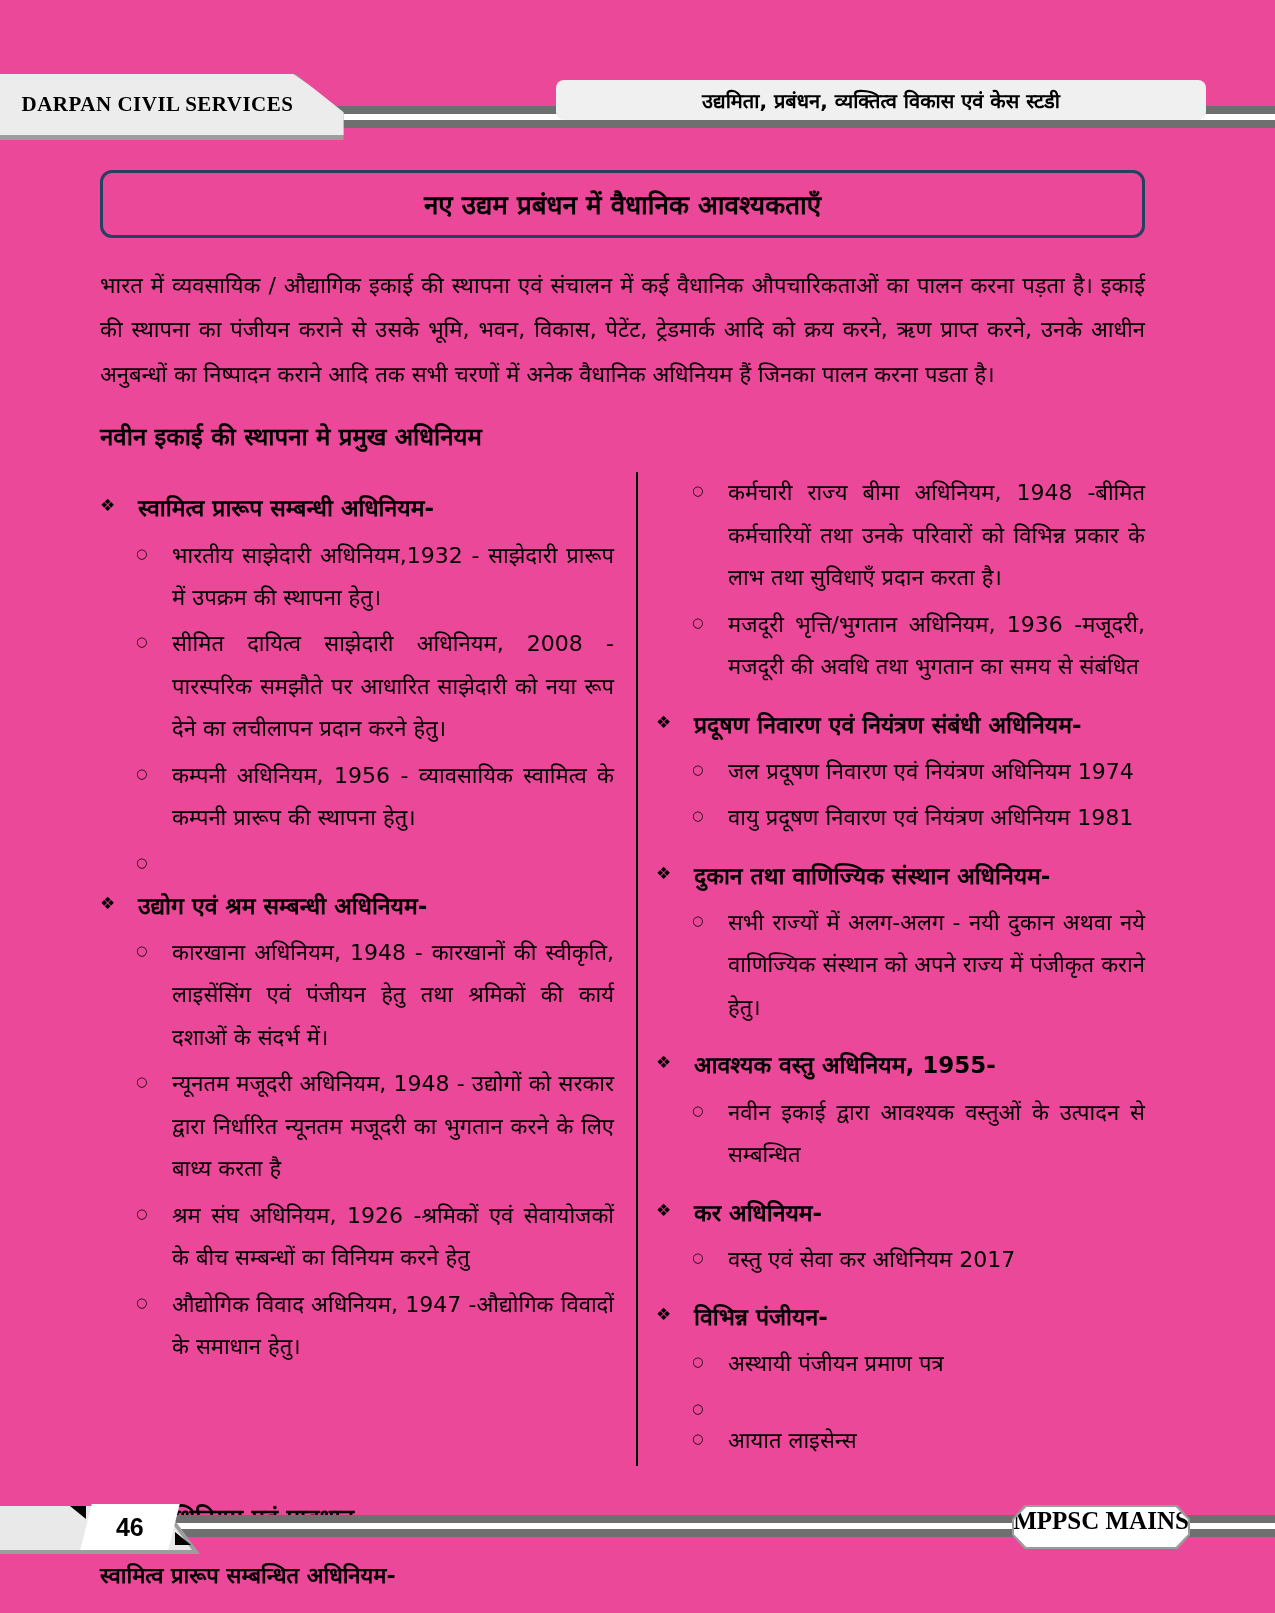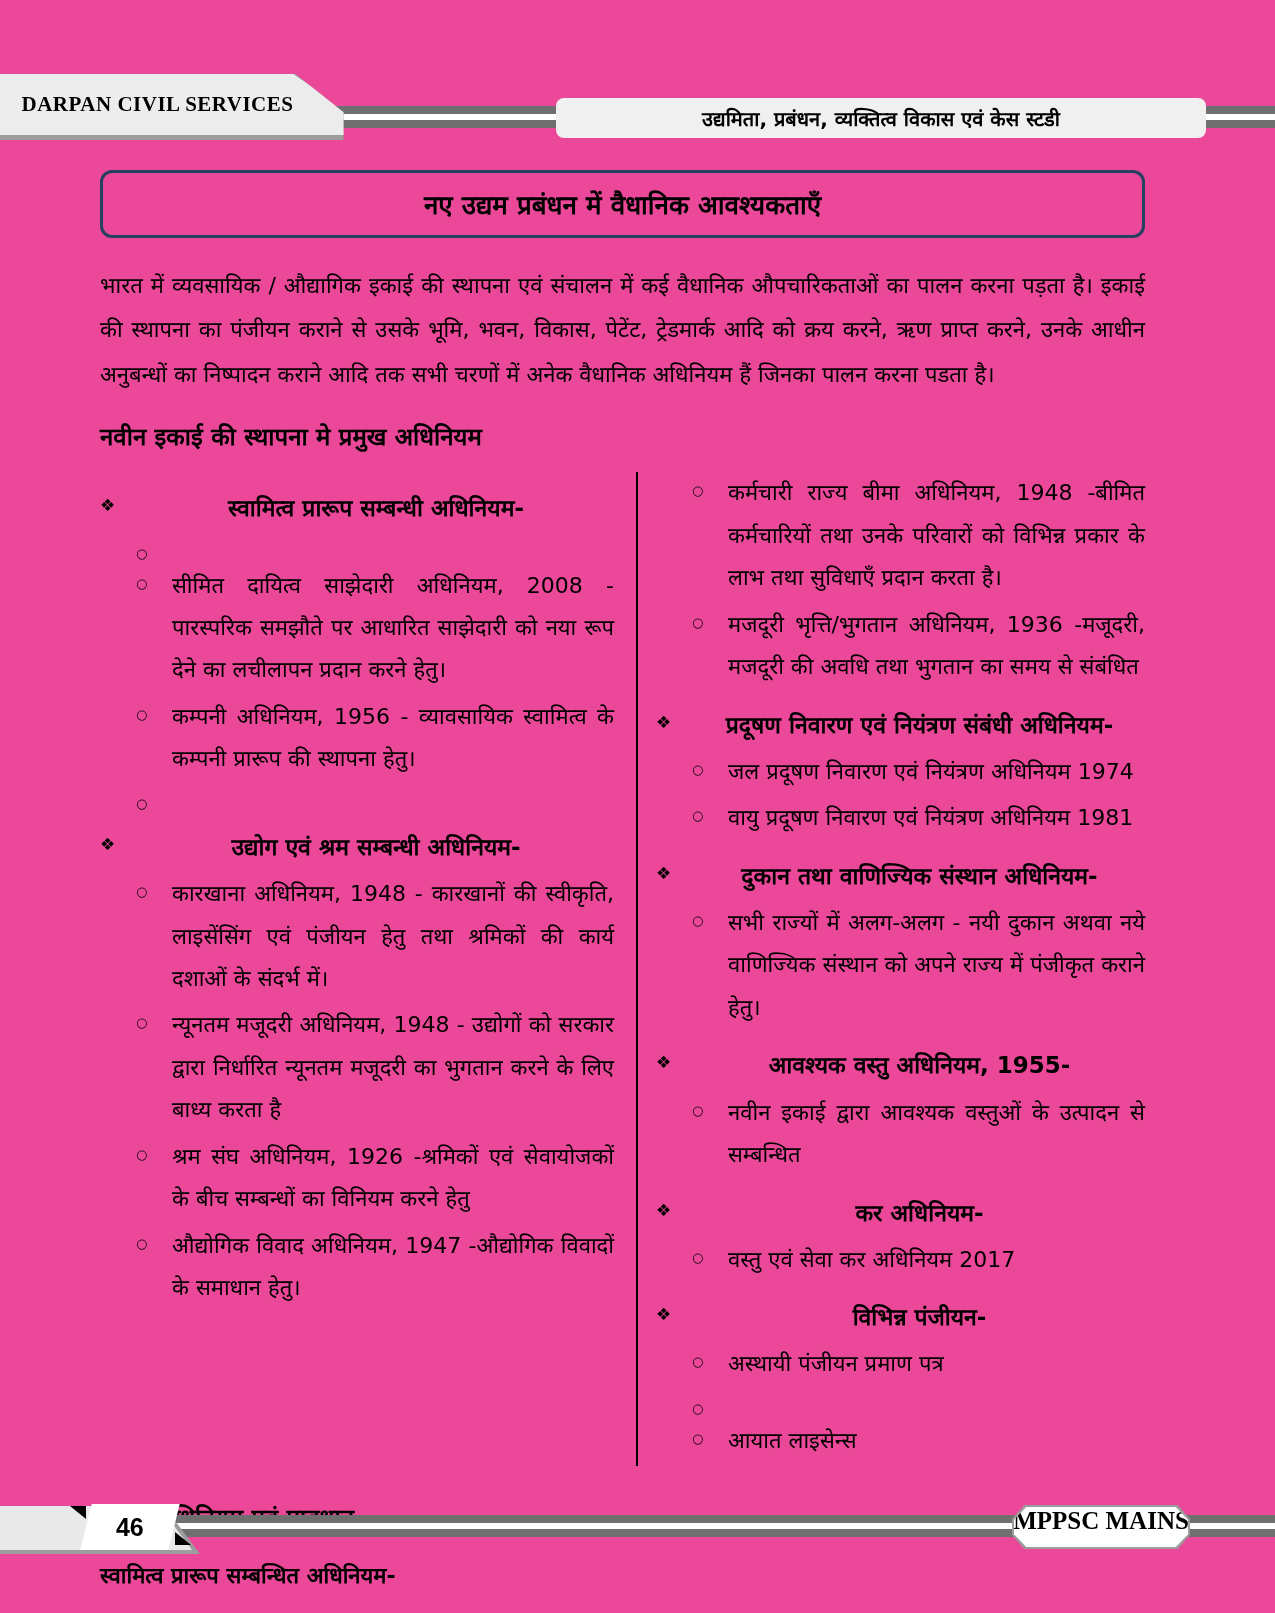--- a/index.html
+++ b/index.html
@@ -31,21 +31,21 @@
     background: #ececec;
     clip-path: polygon(0 0, 84% 0, 100% 62%, 100% 100%, 0 100%);
     display: flex; align-items: center; justify-content: center;
   }
   .brand-text {
     font-family: "Liberation Serif", "DejaVu Serif", serif;
     font-weight: bold; font-size: 21px; letter-spacing: .5px;
     padding-right: 34px; white-space: nowrap;
   }
   .subject-box {
-    position: absolute; top: 98px; left: 556px; width: 650px; height: 40px;
+    position: absolute; top: 80px; left: 556px; width: 650px; height: 40px;
     background: #f0f0f0; border-radius: 8px;
     display: flex; align-items: center; justify-content: center;
   }
   .subject-text { font-weight: bold; font-size: 20px; white-space: nowrap; }
 
   
   .content { position: absolute; top: 170px; left: 100px; width: 1045px; }
 
   .title-box {
     border: 3px solid #24415f; border-radius: 12px;
@@ -70,21 +70,21 @@
   }
   .col-right { flex: 1; padding-left: 18px; box-sizing: border-box; }
 
   .li { display: flex; align-items: flex-start; }
   .li.main { margin-top: 16px; margin-bottom: 6px; }
   .li.sub  { margin-bottom: 4px; padding-left: 36px; }
   .li .bullet { flex: none; }
   .li.main .bullet { width: 38px; font-size: 17px; padding-top: 7px; }
   .li.sub  .bullet { width: 36px; font-size: 13px; padding-top: 11px; }
   .li .txt { flex: 1; }
-  .li.main .txt { font-weight: bold; font-size: 23px; line-height: 1.75; text-align: center; }
+  .li.main .txt { font-weight: bold; font-size: 23px; line-height: 1.75; }
   .li.sub  .txt { font-size: 22px; line-height: 1.93; text-align: justify; }
 
   .subheading { margin-top: 26px; font-weight: bold; font-size: 22px; }
 
   
   .fbar { top: 1515px; left: 168px; right: 0; }
 
   .page-tab {
     position: absolute; top: 1506px; left: 0; width: 200px; height: 48px;
     background: #9d9d9d;
@@ -150,20 +150,21 @@
     <div class="center-heading">नवीन इकाई की स्थापना मे प्रमुख अधिनियम</div>
 
     <div class="cols">
       <div class="col-left">
           <div class="li main">
             <span class="bullet">❖</span>
             <span class="txt">स्वामित्व प्रारूप सम्बन्धी अधिनियम-</span>
           </div>
           <div class="li sub">
             <span class="bullet">○</span>
+            <span class="txt">भारतीय साझेदारी अधिनियम,1932 - साझेदारी प्रारूप में उपक्रम की स्थापना हेतु।</span>
           </div>
           <div class="li sub">
             <span class="bullet">○</span>
             <span class="txt">सीमित दायित्व साझेदारी अधिनियम, 2008 - पारस्परिक समझौते पर आधारित साझेदारी को नया रूप देने का लचीलापन प्रदान करने हेतु।</span>
           </div>
           <div class="li sub">
             <span class="bullet">○</span>
             <span class="txt">कम्पनी अधिनियम, 1956 - व्यावसायिक स्वामित्व के कम्पनी प्रारूप की स्थापना हेतु।</span>
           </div>
           <div class="li sub">

